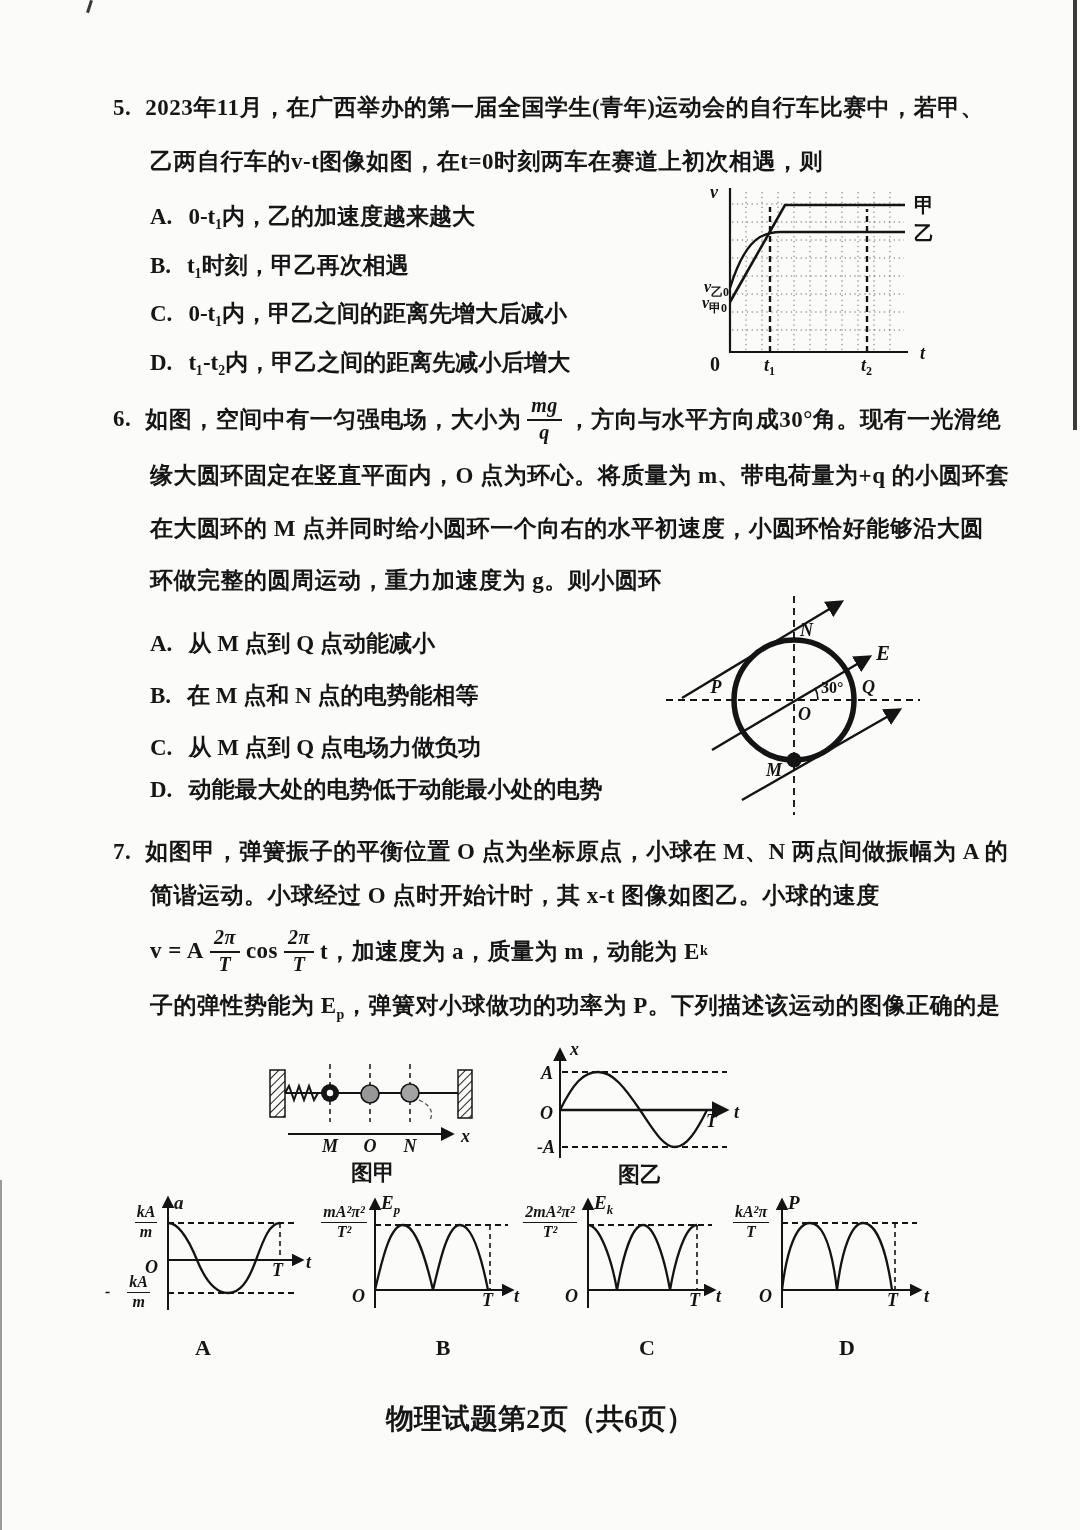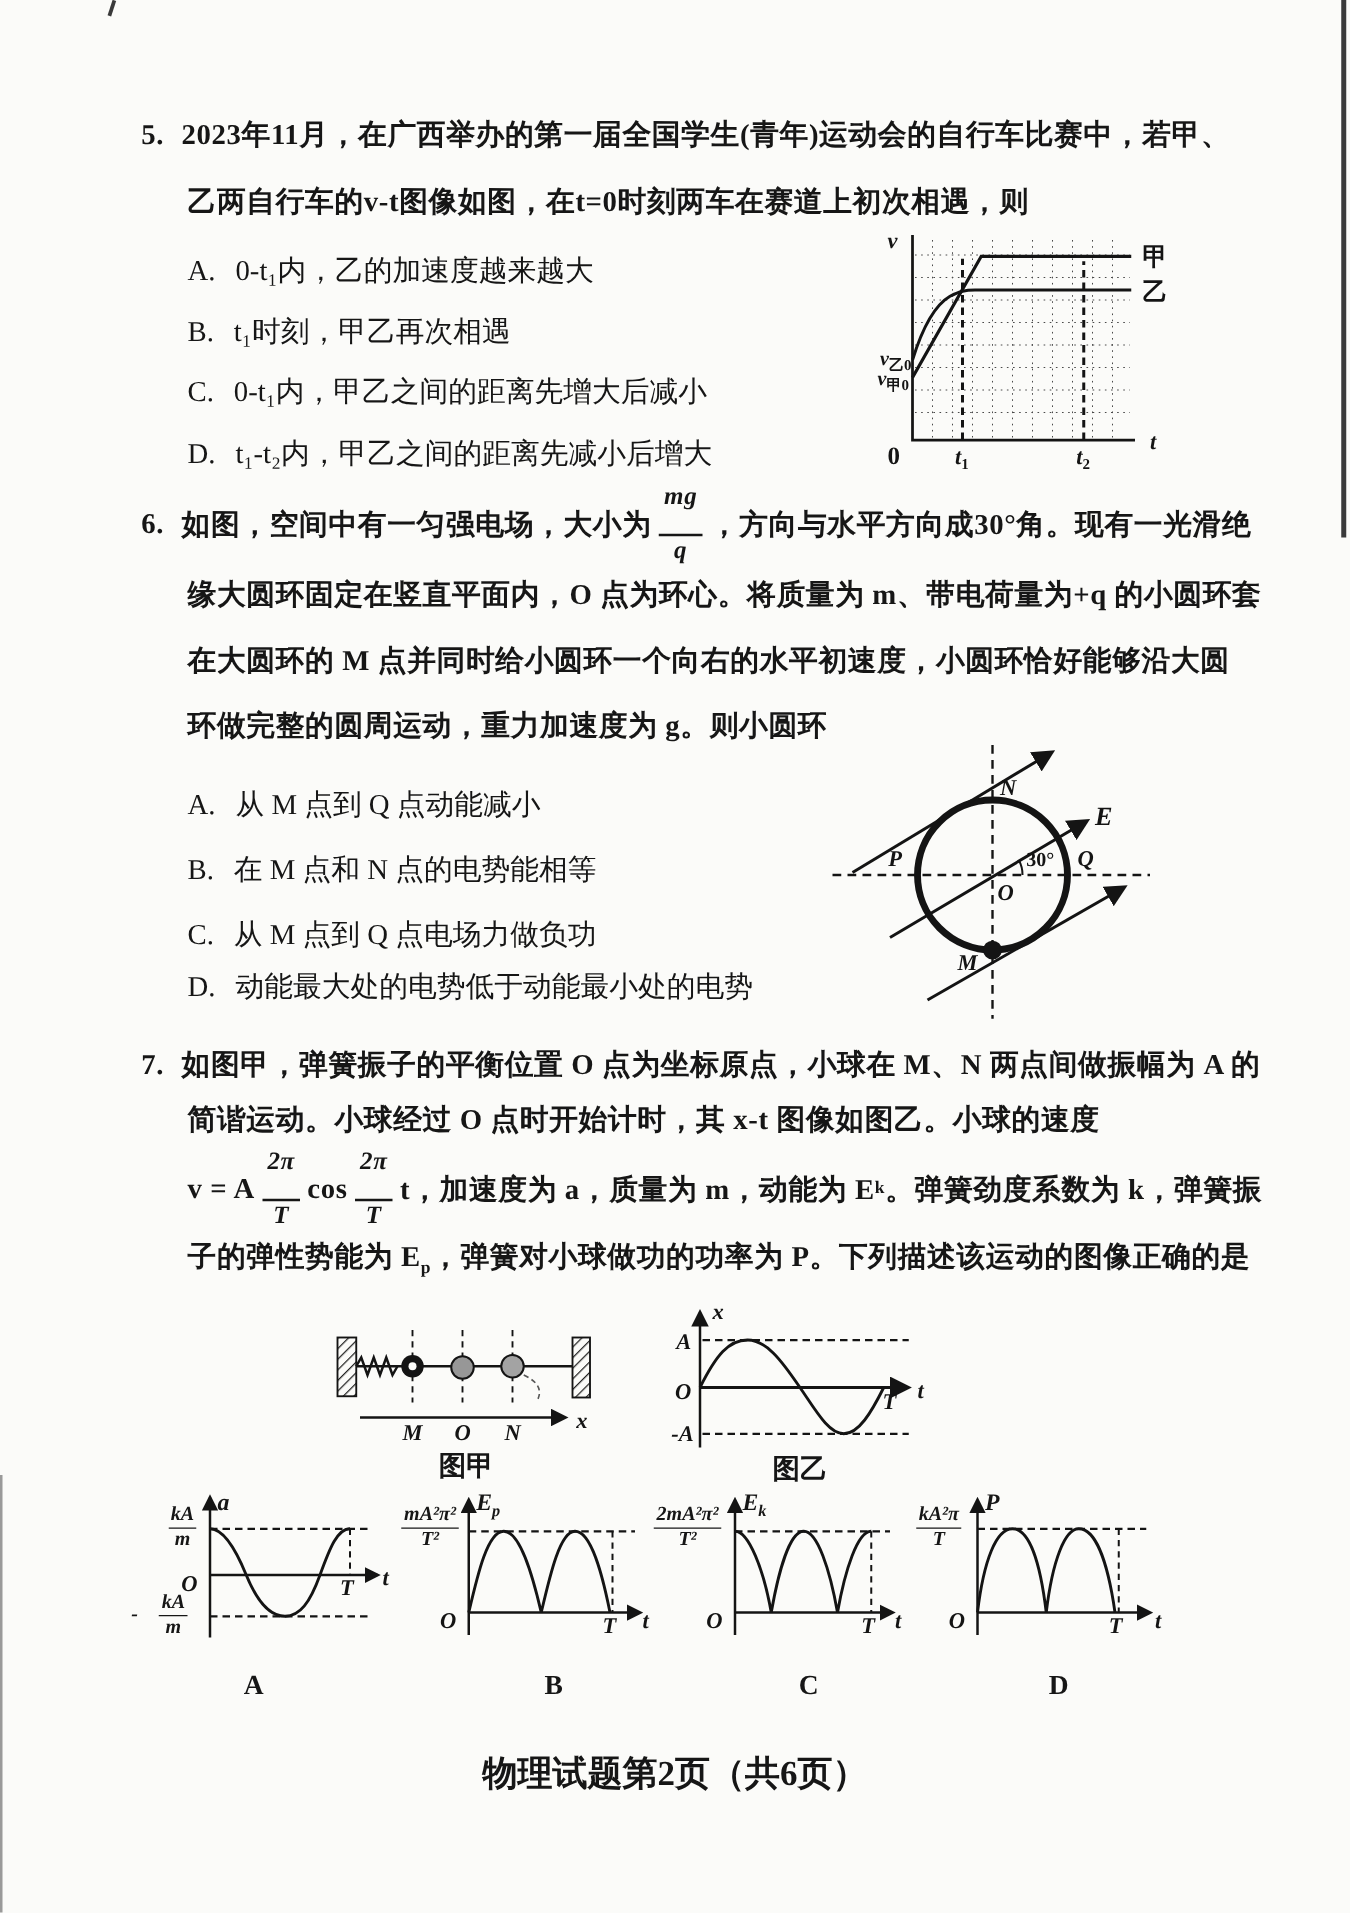--- a/index.html
+++ b/index.html
@@ -2,25 +2,25 @@
 <html><head>
 <meta charset="utf-8">
 <style>
 *{margin:0;padding:0;box-sizing:border-box}
 html,body{width:1080px;height:1530px}
 body{position:relative;background:#fbfbf9;color:#161616;
   font-family:"Liberation Serif","DejaVu Serif","DejaVu Sans",serif;overflow:hidden}
 .line{position:absolute;font-size:23px;font-weight:700;letter-spacing:.5px;white-space:nowrap}
 .tallline{display:flex;align-items:center;height:58px}
 .qnum{margin-right:14px}
-.opt{position:absolute;left:150px;font-size:23px;font-weight:400;white-space:nowrap}
+.opt{position:absolute;left:150px;font-size:23px;font-weight:700;white-space:nowrap}
 .opt .optlab{margin-right:16px}
 .frac{display:inline-flex;flex-direction:column;align-items:center;line-height:1.05;
   margin:0 6px;font-size:20px;font-style:italic;vertical-align:middle}
-.frac .fnum{padding:0 4px 19px;border-bottom:2px solid #161616}
+.frac .fnum{padding:0 4px 3px;border-bottom:2px solid #161616}
 .frac .fden{padding:1px 4px 0}
 .cap{position:absolute;font-size:22px;font-weight:700;text-align:center;width:80px}
 .letter{position:absolute;font-size:22px;font-weight:700;width:30px;text-align:center}
 .footer{position:absolute;left:0;right:0;text-align:center;font-size:28px;font-weight:700}
 svg{position:absolute;overflow:visible}
 svg text{fill:#141414}
 .sl{font:italic 700 18px "Liberation Serif","DejaVu Serif",serif}
 .sm{font:italic 700 16px "Liberation Serif","DejaVu Serif",serif}
 .ss{font:700 12px "Liberation Serif","DejaVu Sans",serif}
 .sc{font:700 20px "Liberation Serif",serif}
@@ -154,21 +154,20 @@
       <span class="fnum">2π</span>
       <span class="fden">T</span>
     </span>
   <span>cos</span>
   <span class="frac">
       <span class="fnum">2π</span>
       <span class="fden">T</span>
     </span>
   <span>t，加速度为 a，质量为 m，动能为 E</span>
     <sub style="font-size:14px">k</sub>
-    <span>。弹簧劲度系数为 k，弹簧振</span>
 </div>
 <div class="line" style="left:150px;top:990px">
   <span>子的弹性势能为 E</span><sub style="font-size:14px">p</sub><span>，弹簧对小球做功的功率为 P。下列描述该运动的图像正确的是</span>
 </div>
 
 <svg style="left:256px;top:1050px" width="225" height="105" viewBox="0 0 225 105">
   <defs>
     <pattern id="hatch" width="6" height="6" patternTransform="rotate(45)" patternUnits="userSpaceOnUse">
         <line x1="0" y1="0" x2="0" y2="6" stroke="#222" stroke-width="2"></line>
       </pattern>

